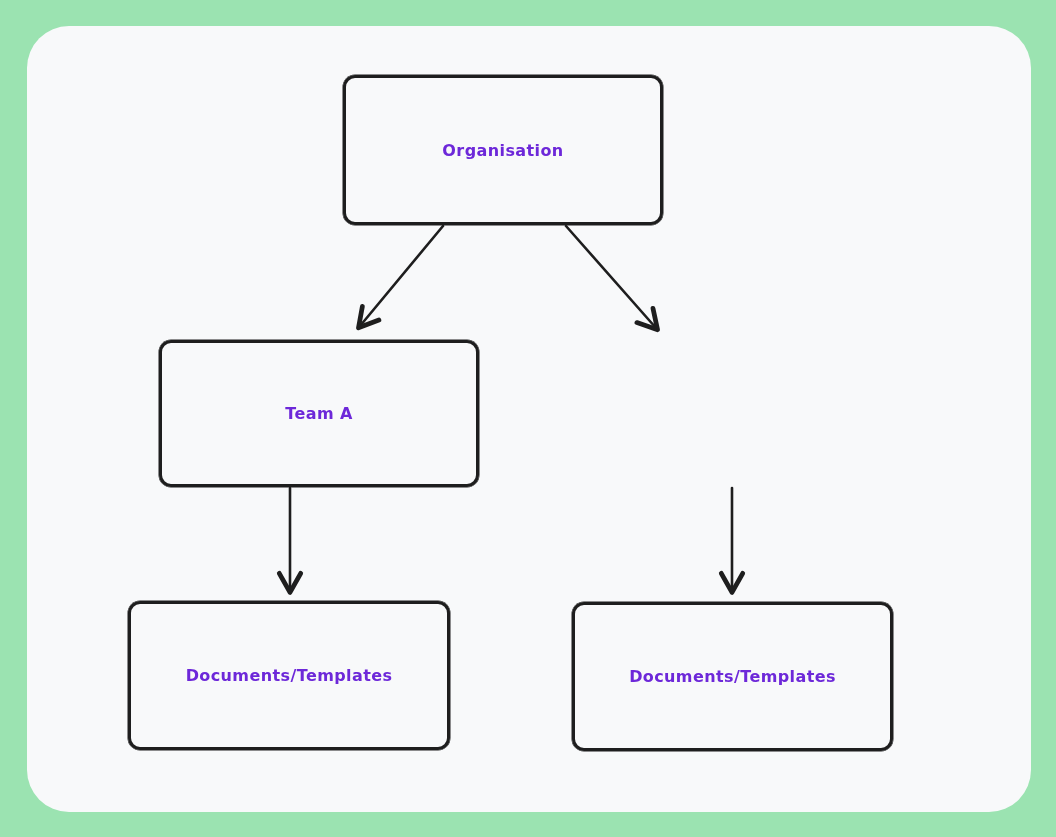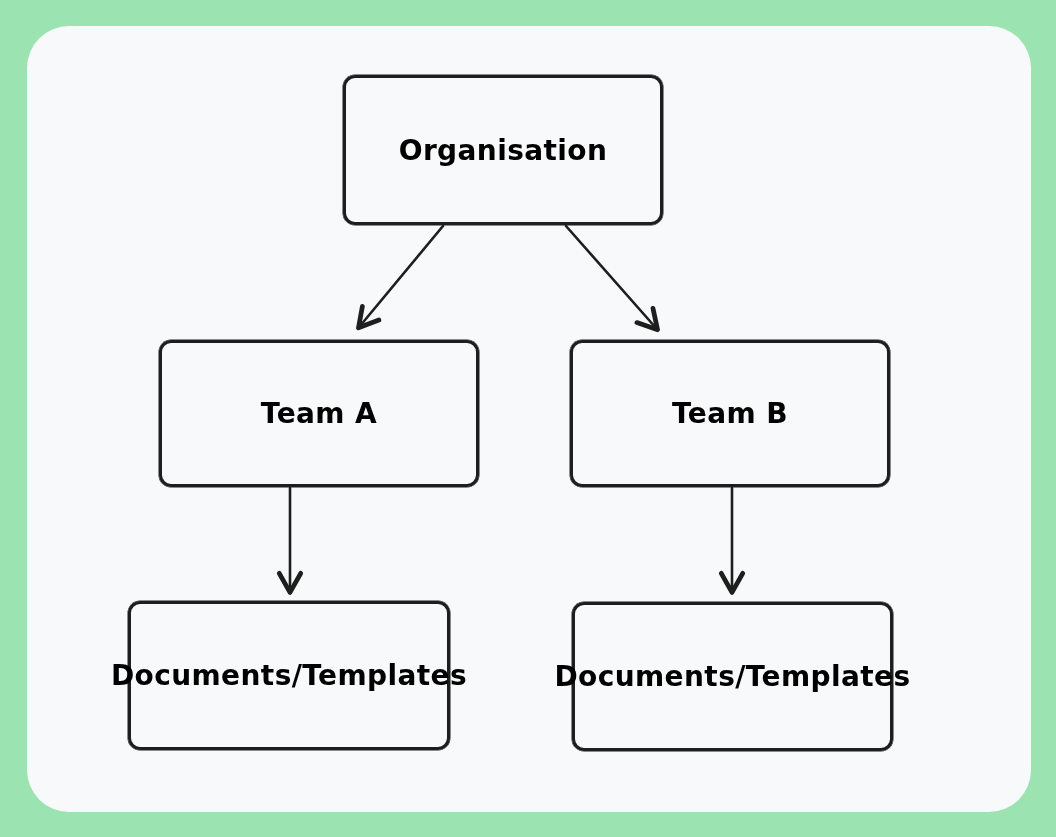--- a/index.html
+++ b/index.html
@@ -38,22 +38,22 @@
   .node {
     position: absolute;
     box-sizing: border-box;
     border: 3px solid #1e1e1e;
     border-radius: 12px;
     background: transparent;
     display: flex;
     align-items: center;
     justify-content: center;
     text-align: center;
-    color: #000000;
-    font-size: 28px;
+    color: #6d28d9;
+    font-size: 16px;
     font-weight: 700;
     letter-spacing: 0.4px;
     
     box-shadow: 0 0 0 0.5px #1e1e1e;
   }
   .node-org    { left: 343px; top: 75px;  width: 320px; height: 150px; }
   .node-team-a { left: 130px; top: 340px; width: 320px; height: 147px; margin-left: 29px; }
   .node-team-b { left: 570px; top: 340px; width: 320px; height: 147px; }
   .node-docs-a { left: 128px; top: 601px; width: 322px; height: 149px; }
   .node-docs-b { left: 572px; top: 602px; width: 321px; height: 149px; }
@@ -83,22 +83,19 @@
       <path d="M732,488 L732,590" fill="none" stroke="#1e1e1e" stroke-width="2.6" stroke-linecap="round" marker-end="url(#arrowhead)"></path>
     </g>
   </svg>
 
   <div class="node node-org">
     <span>Organisation</span>
   </div>
   <div class="node node-team-a">
     <span>Team A</span>
   </div>
-  <div class="node node-team-b">
-    <span>Team B</span>
-  </div>
   <div class="node node-docs-a">
     <span>Documents/Templates</span>
   </div>
   <div class="node node-docs-b">
     <span>Documents/Templates</span>
   </div>
 </div>
 
 </body></html>

